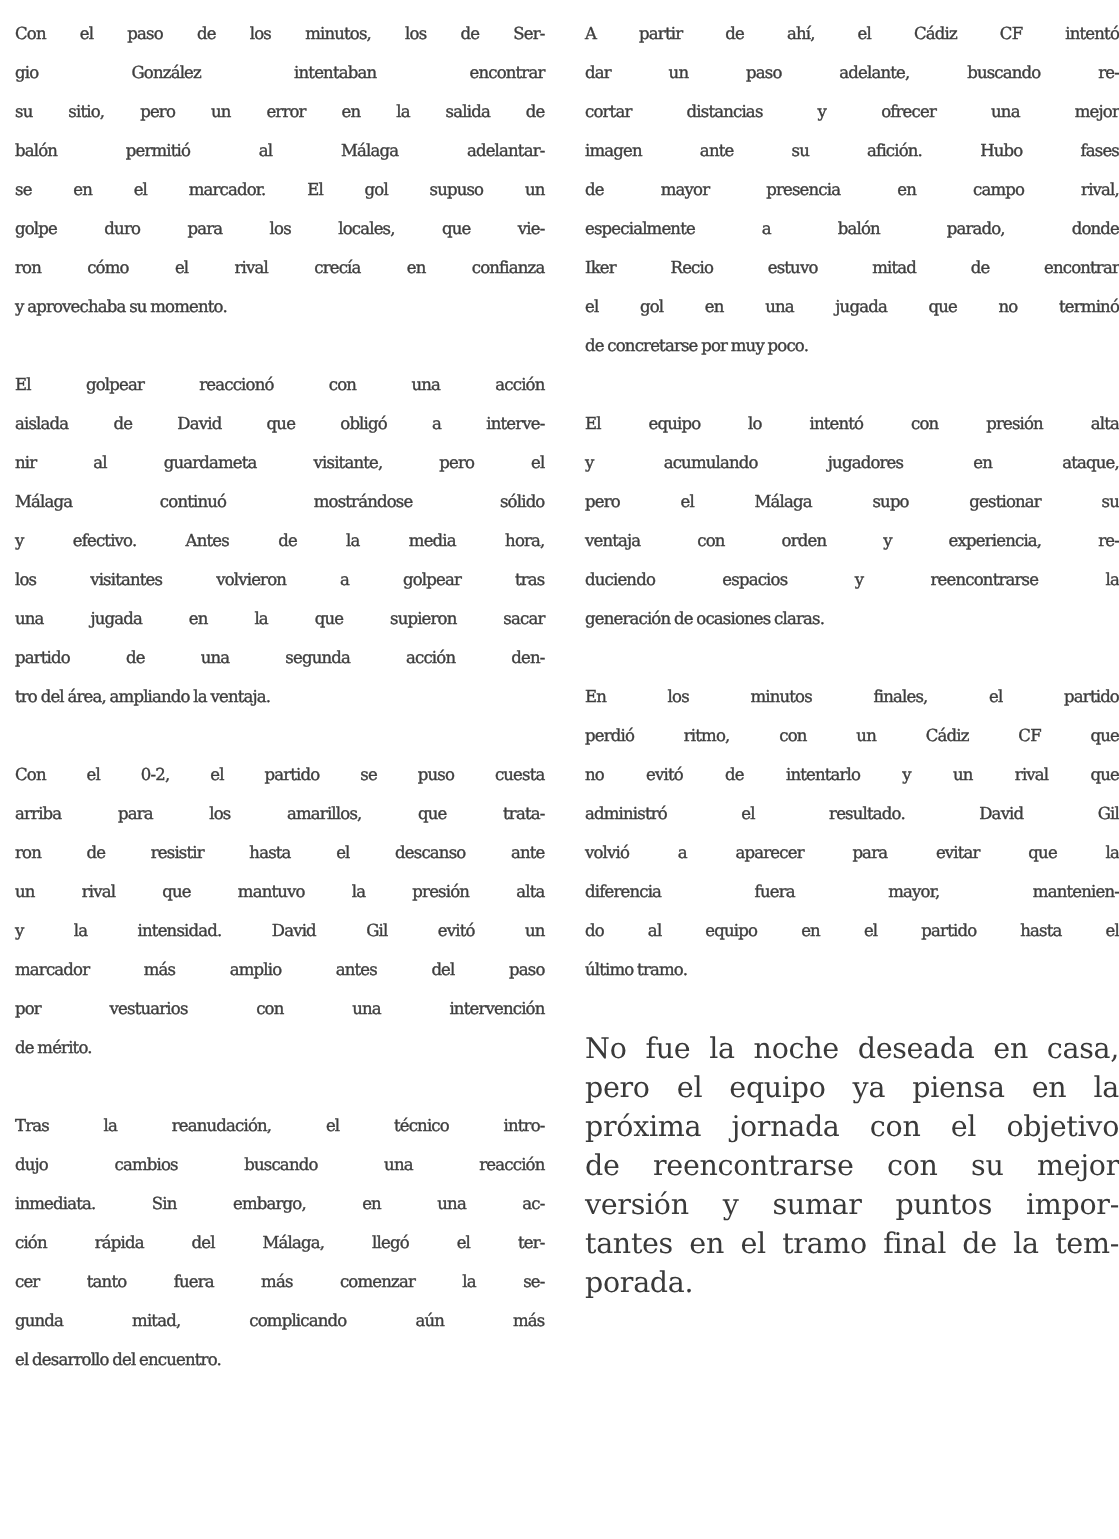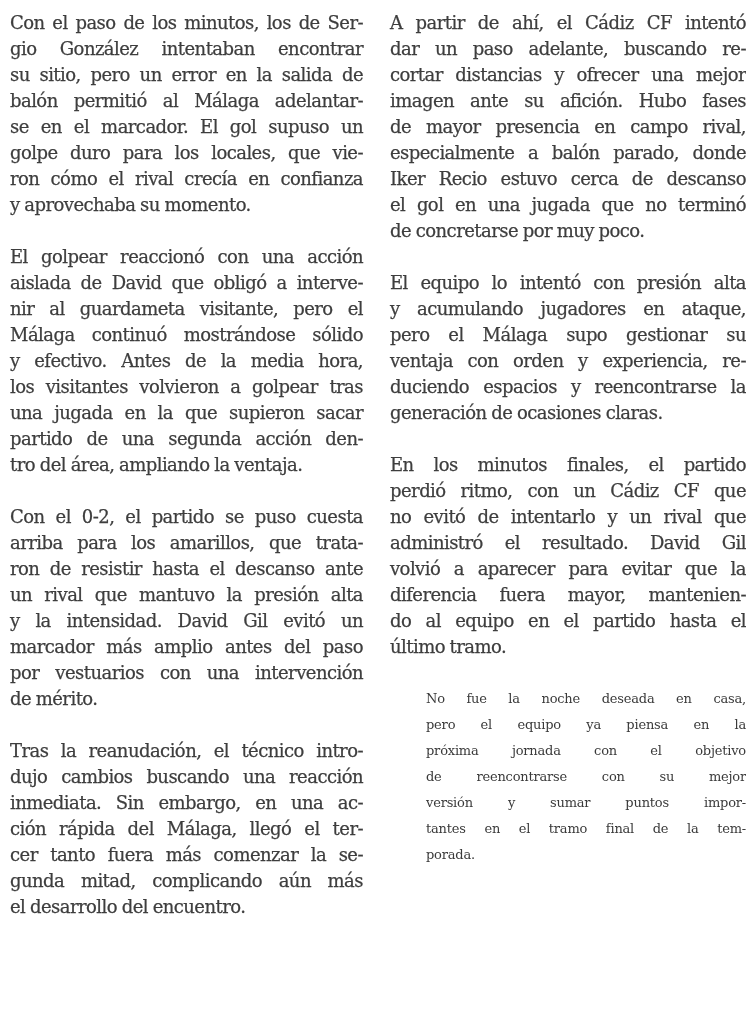--- a/index.html
+++ b/index.html
@@ -29,40 +29,39 @@
     .col-left {
       left: 6px;
       width: 357px;
     }
     .col-right {
       left: 386px;
       width: 360px;
     }
     .para {
       font-family: "DejaVu Serif", serif;
-      font-size: 18px;
+      font-size: 11px;
       line-height: 26px;
       color: #3e3e3e;
       text-align: justify;
       text-align-last: left;
       hyphens: manual;
       margin: 0 0 26px 0;
       font-weight: 500;
       letter-spacing: -0.55px;
       word-spacing: -0.5px;
       text-indent: 4px;
       -webkit-text-stroke: 0.25px #3e3e3e;
     }
     .para.light {
       font-weight: normal;
       -webkit-text-stroke: 0;
-      font-size: 13px;
+      font-size: 19px;
       letter-spacing: -0.2px;
       color: #3a3a3a;
-      margin-left: 36px;
     }
     .line {
       display: block;
       text-align: justify;
       text-align-last: justify;
       white-space: nowrap;
     }
     .line.last {
       text-align-last: left;
     }
@@ -114,21 +113,21 @@
       </p>
   </div>
   <div class="column col-right">
     <p class="para">
         <span class="line">A partir de ahí, el Cádiz CF intentó</span>
         <span class="line">dar un paso adelante, buscando re-</span>
         <span class="line">cortar distancias y ofrecer una mejor</span>
         <span class="line">imagen ante su afición. Hubo fases</span>
         <span class="line">de mayor presencia en campo rival,</span>
         <span class="line">especialmente a balón parado, donde</span>
-        <span class="line">Iker Recio estuvo cerca de descanso</span>
+        <span class="line">Iker Recio estuvo mitad de encontrar</span>
         <span class="line">el gol en una jugada que no terminó</span>
         <span class="line last">de concretarse por muy poco.</span>
       </p>
     <p class="para">
         <span class="line">El equipo lo intentó con presión alta</span>
         <span class="line">y acumulando jugadores en ataque,</span>
         <span class="line">pero el Málaga supo gestionar su</span>
         <span class="line">ventaja con orden y experiencia, re-</span>
         <span class="line">duciendo espacios y reencontrarse la</span>
         <span class="line last">generación de ocasiones claras.</span>

